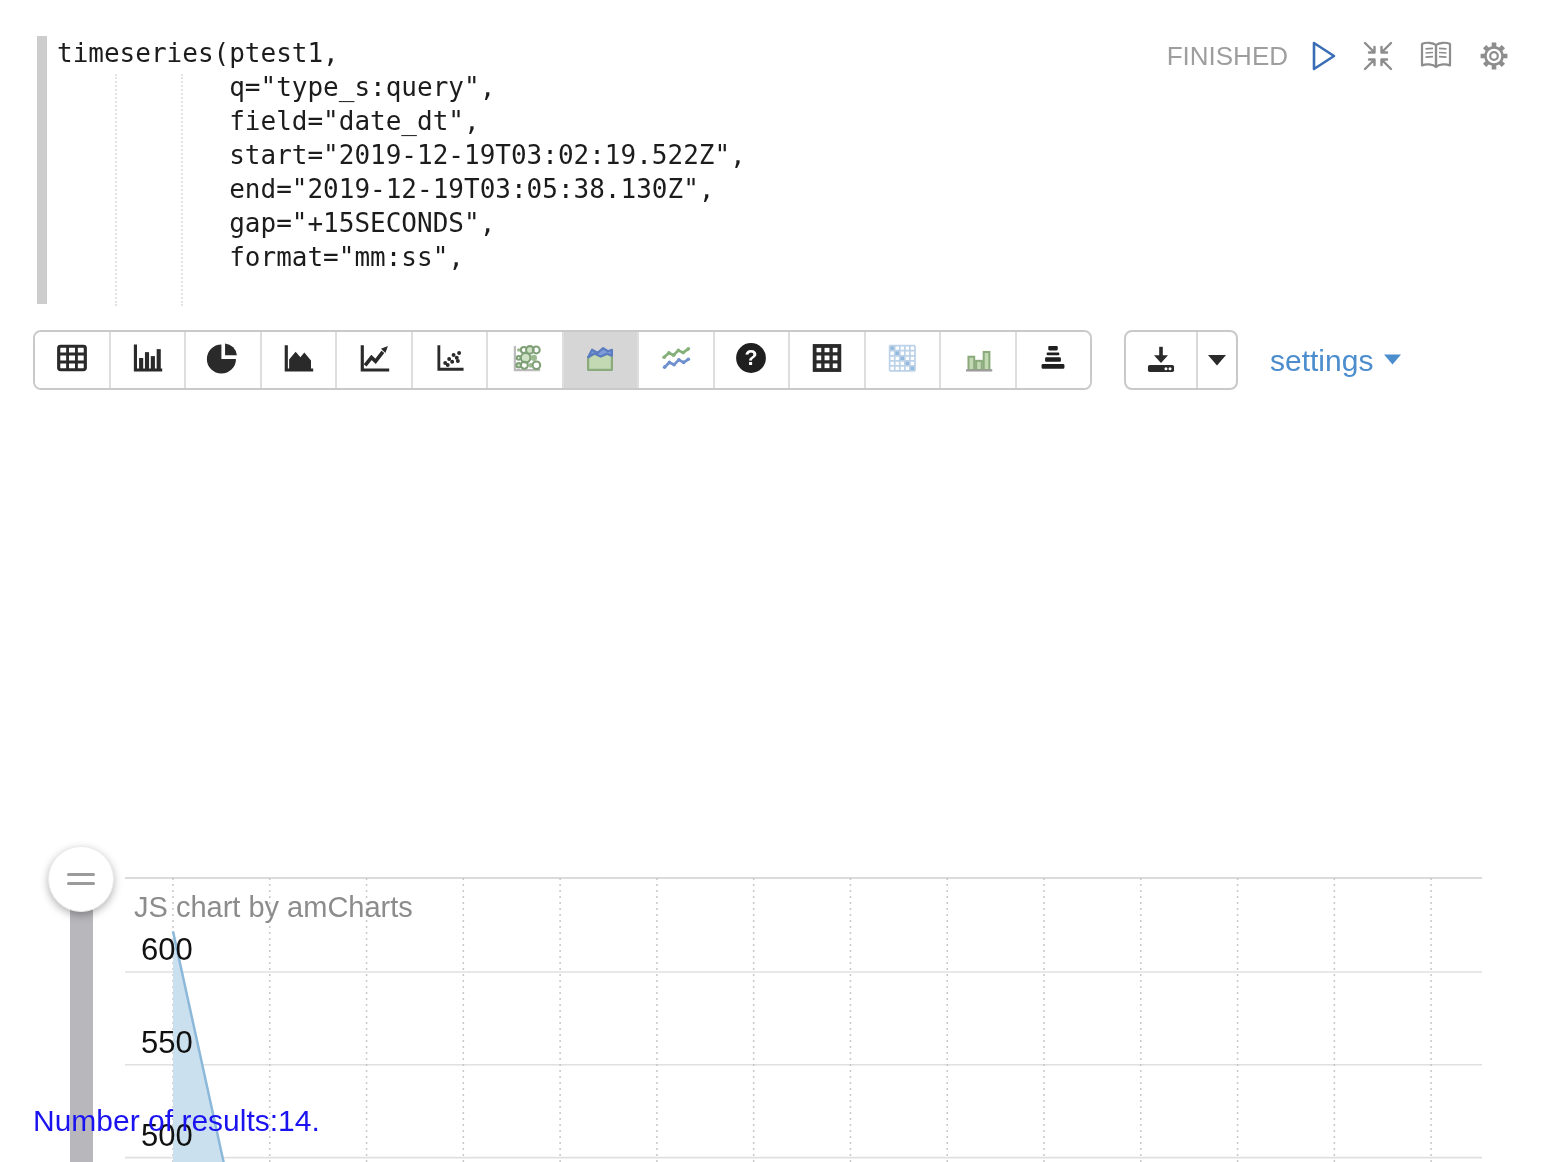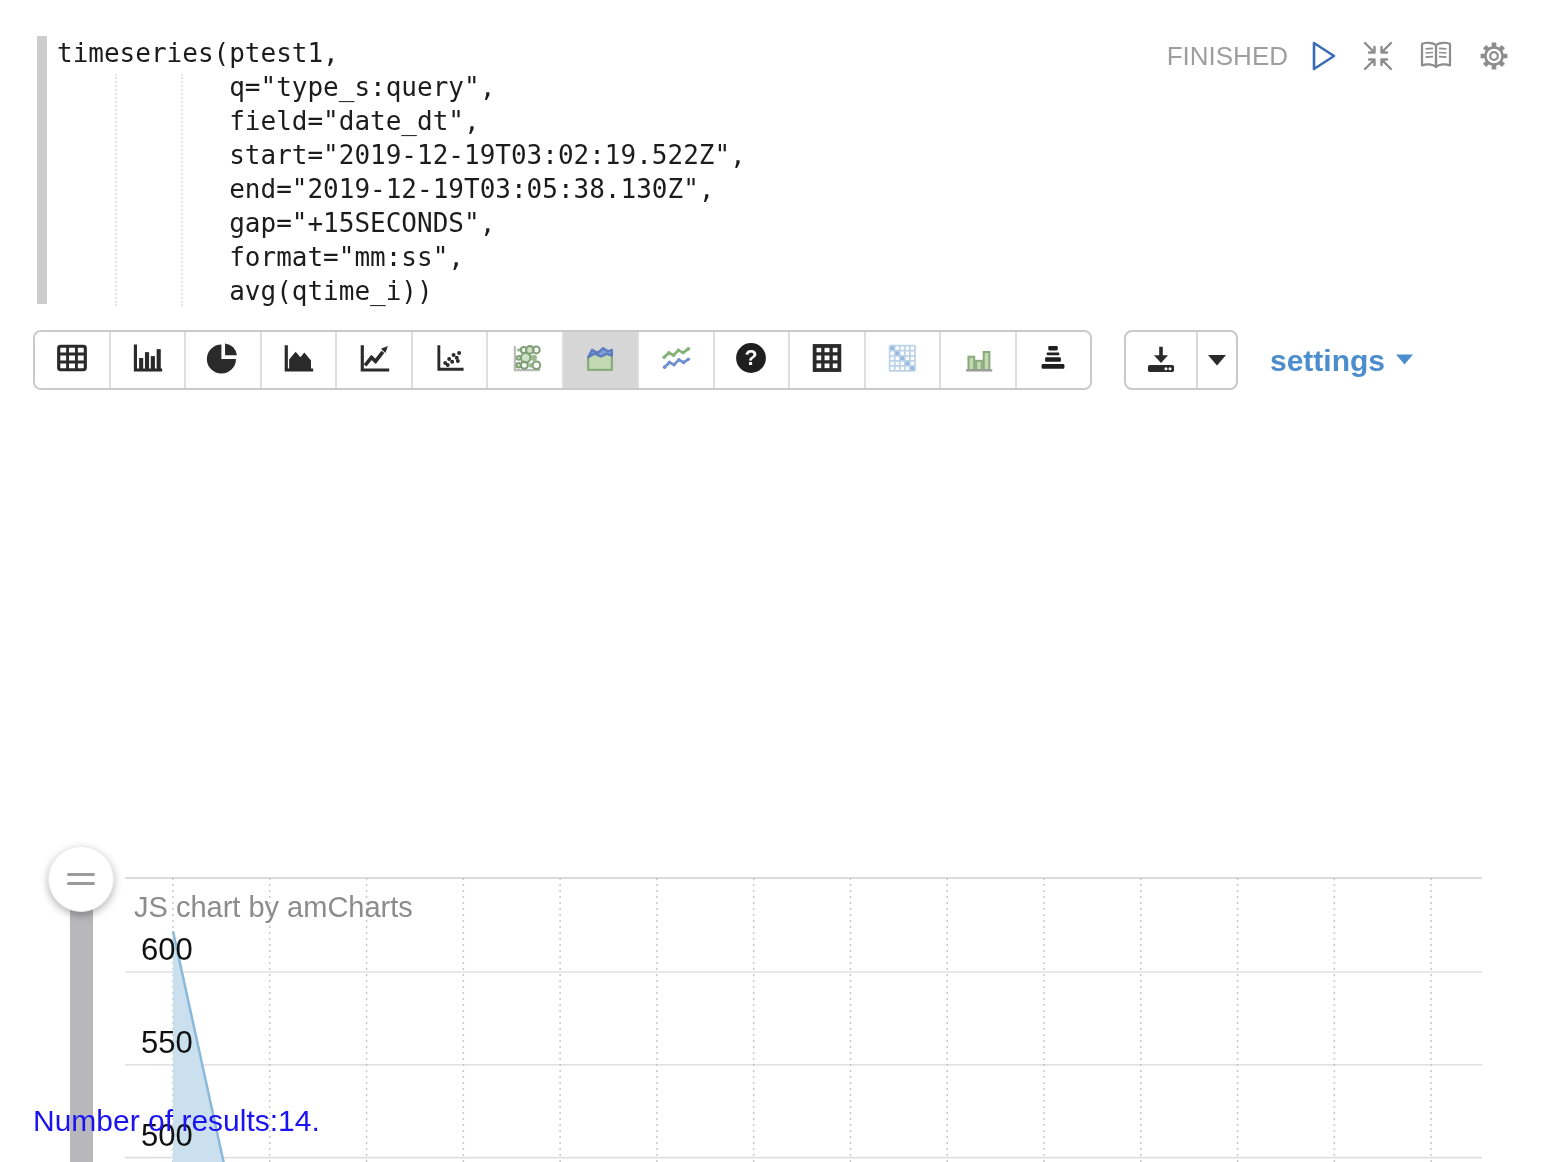--- a/index.html
+++ b/index.html
@@ -29,21 +29,21 @@
 
   #download-group{position:absolute;left:1124px;top:330px;width:114px;height:60px;
                   border:2px solid #c9c9c9;border-radius:8px;background:#fff;
                   display:flex;box-sizing:border-box;overflow:hidden;}
   #download-btn{width:70px;display:flex;align-items:center;justify-content:center;
                 border-right:2px solid #d9d9d9;cursor:pointer;}
   #download-caret-btn{flex:1;display:flex;align-items:center;justify-content:center;cursor:pointer;}
 
   #settings-btn{position:absolute;left:1270px;top:344px;display:flex;align-items:center;gap:10px;
                 cursor:pointer;}
-  #settings-label{font-size:30px;color:#4c8dcd;font-weight:bold;}
+  #settings-label{font-size:30px;color:#4c8dcd;}
 
   
   #chart-region{position:absolute;left:0;top:420px;width:1554px;height:680px;}
   #v-scroll-track{position:absolute;left:70px;top:459px;width:23px;height:563px;
                   background:#b8b8bc;border-radius:2px;cursor:pointer;}
   .scroll-grip{position:absolute;left:48px;width:66px;height:66px;border-radius:50%;
                background:#fff;border:1px solid #ececec;box-shadow:0 3px 8px rgba(0,0,0,.30);
                display:flex;flex-direction:column;align-items:center;justify-content:center;
                gap:6px;cursor:ns-resize;box-sizing:border-box;}
   #grip-top{top:426px;}
@@ -54,21 +54,21 @@
   #footer-text{position:absolute;left:33px;top:1104px;font-size:30px;color:#1a13ef;}
 </style>
 </head>
 <body>
 
 <div id="page">
 
   <div id="gutter-bar"></div>
   <div class="indent-guide" id="guide-1"></div>
   <div class="indent-guide" id="guide-2"></div>
-  <div id="code-lines"><div>timeseries(ptest1,</div><div>           q="type_s:query",</div><div>           field="date_dt",</div><div>           start="2019-12-19T03:02:19.522Z",</div><div>           end="2019-12-19T03:05:38.130Z",</div><div>           gap="+15SECONDS",</div><div>           format="mm:ss",</div><div>           avg(qtime_i))</div></div>
+  <div id="code-lines"><div>timeseries(ptest1,</div><div>           q="type_s:query",</div><div>           field="date_dt",</div><div>           start="2019-12-19T03:02:19.522Z",</div><div>           end="2019-12-19T03:05:38.130Z",</div><div>           gap="+15SECONDS",</div><div>           format="mm:ss",</div></div>
 
   <div id="status-row">
     <span id="status-label">FINISHED</span>
     <span class="status-icon">
       <svg width="30" height="34" viewBox="0 0 30 34">
           <path d="M5 4 L25 17 L5 30 Z" fill="none" stroke="#3a6db5" stroke-width="2.6" stroke-linejoin="round"></path>
         </svg>
     </span>
     <span class="status-icon">
       <svg width="36" height="36" viewBox="0 0 36 36" stroke="#8d8d8d" stroke-width="2.4" fill="none" stroke-linecap="round">

